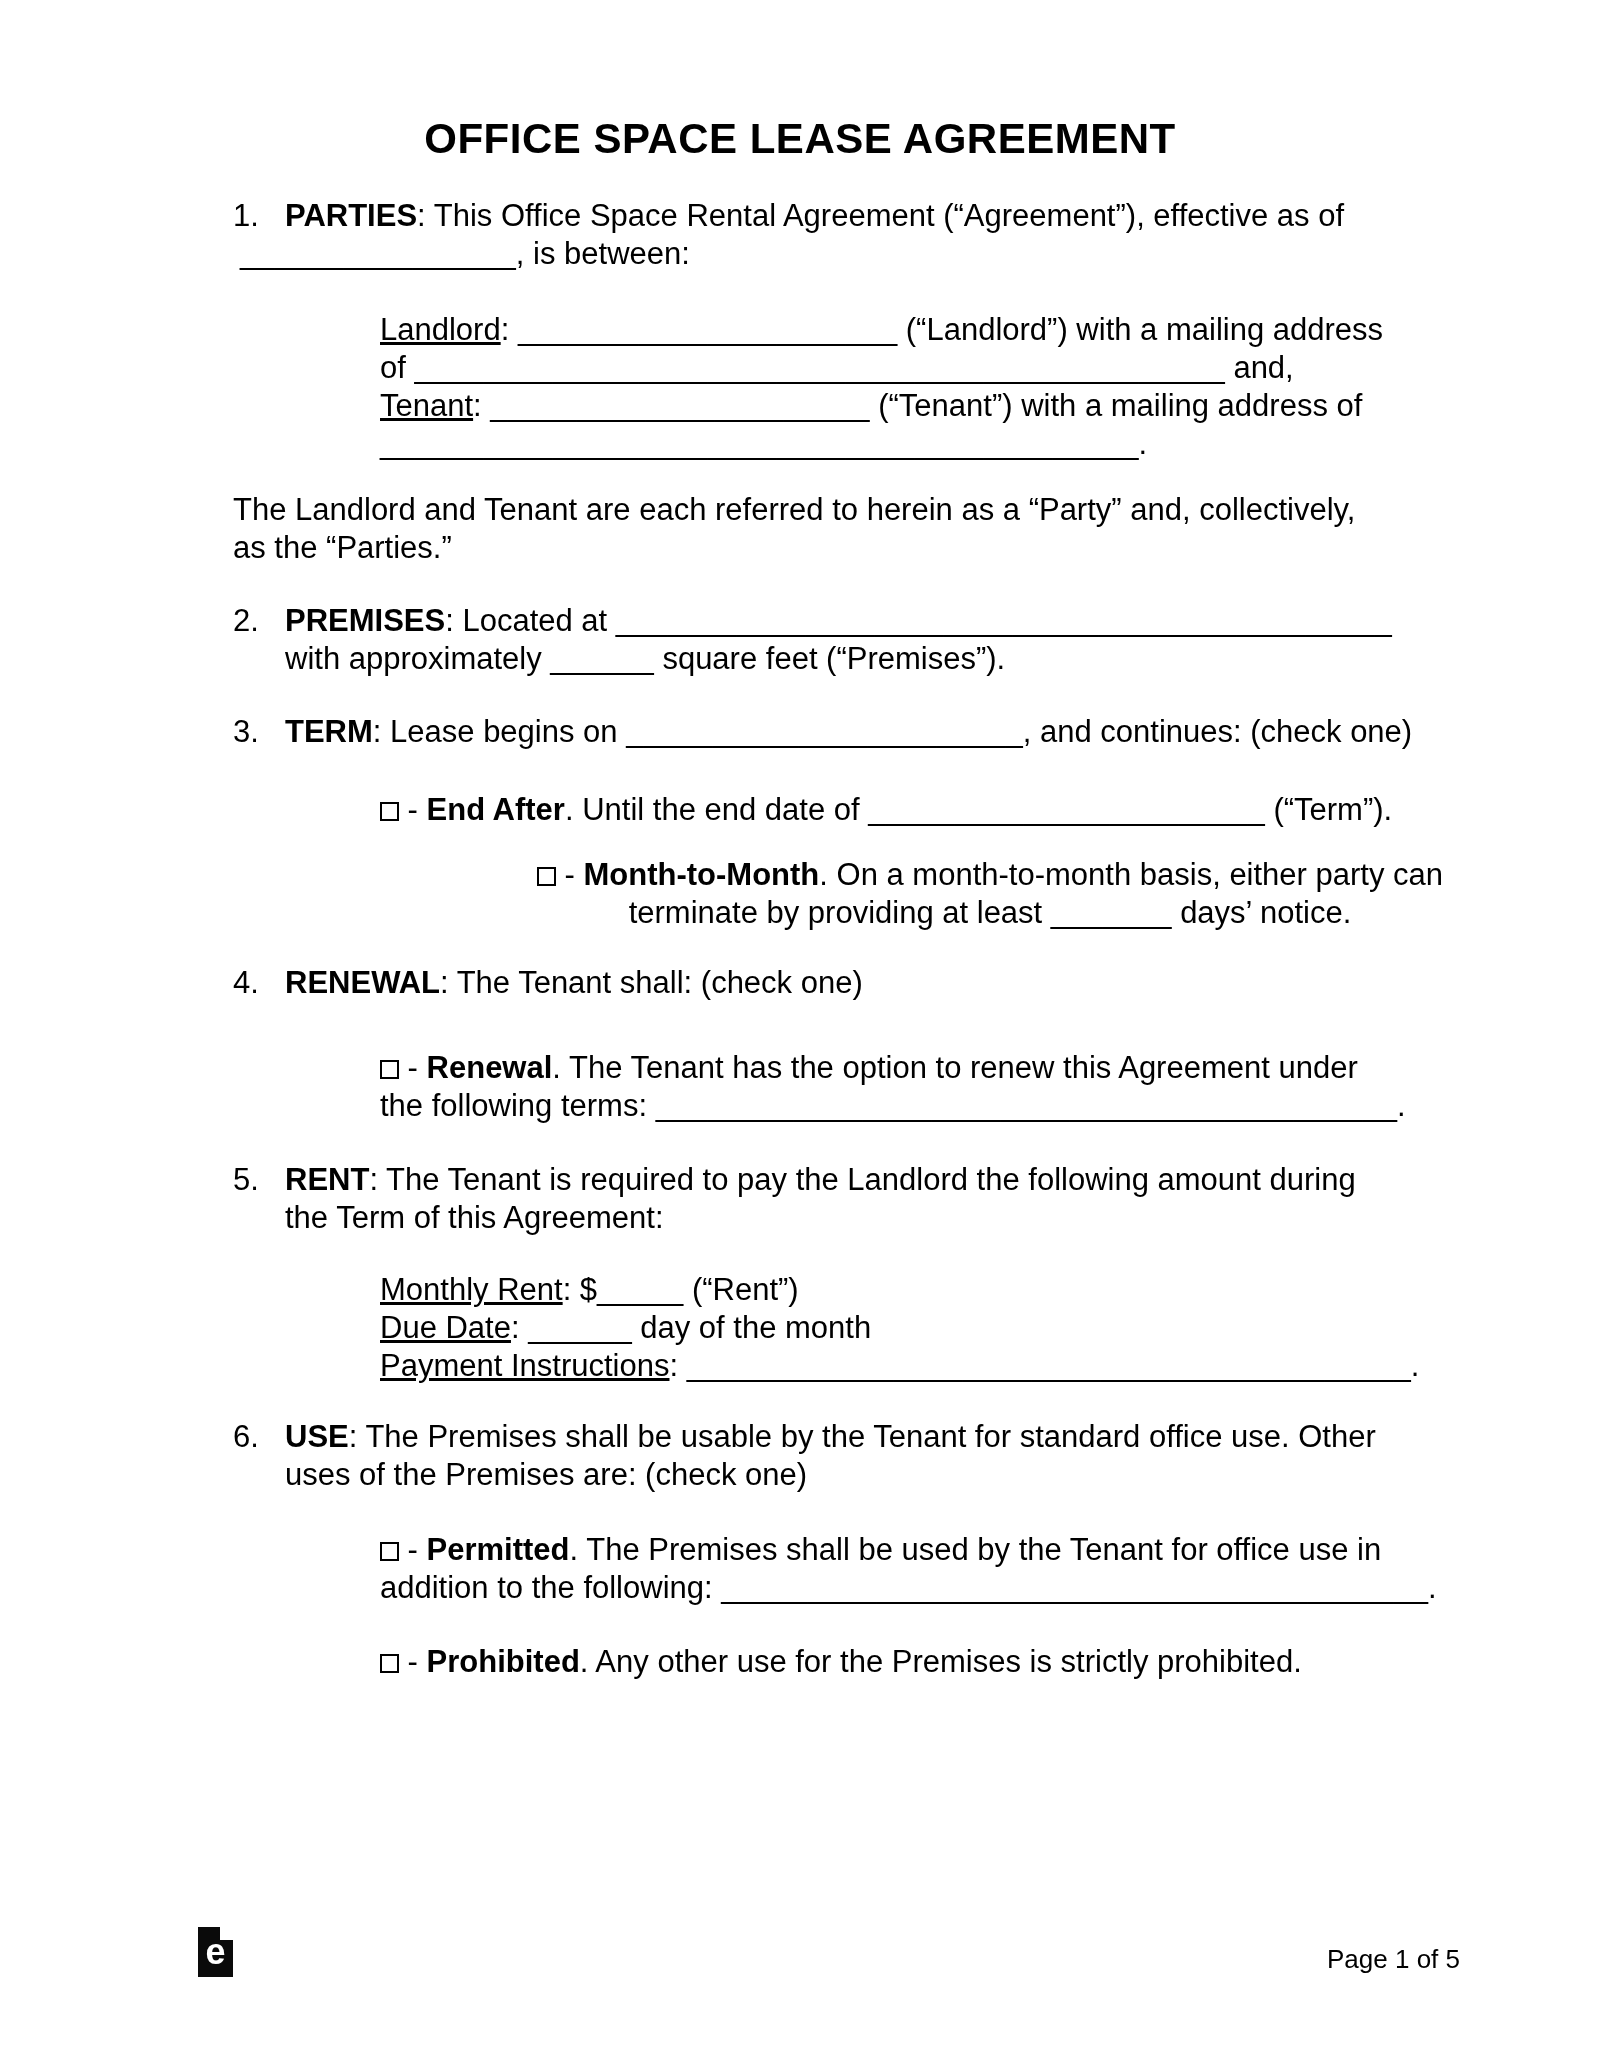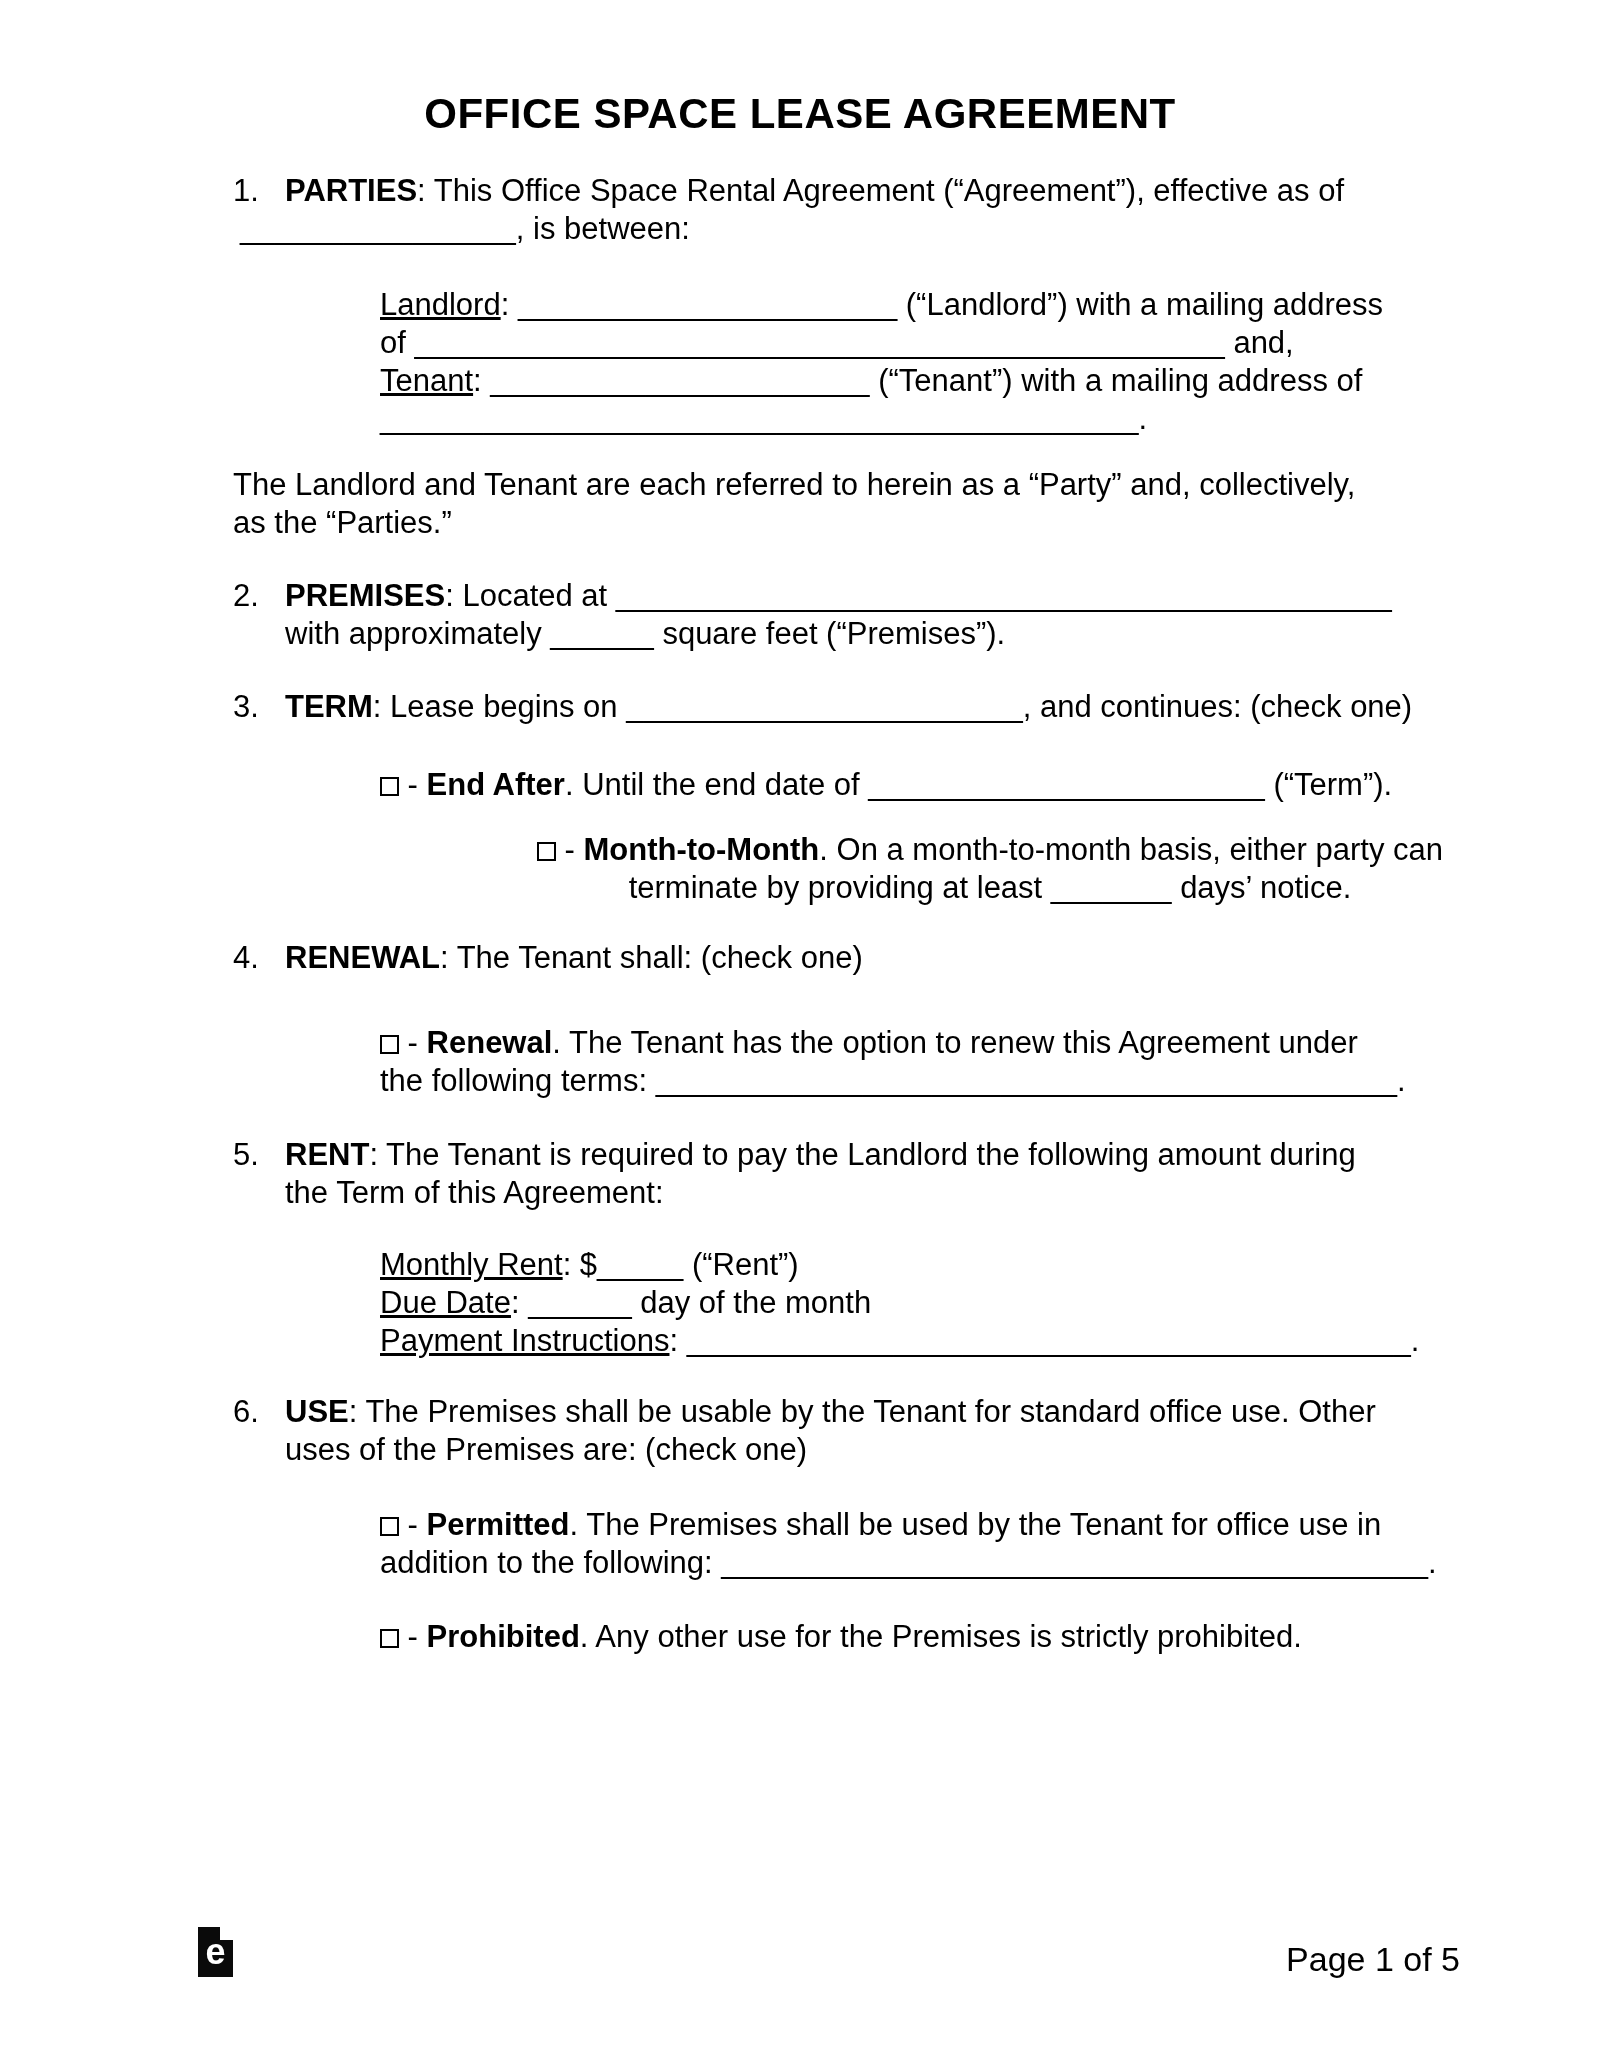--- a/index.html
+++ b/index.html
@@ -3,21 +3,21 @@
 <meta charset="utf-8">
 <style>
   html,body { margin:0; padding:0; background:#ffffff; }
   body {
     width:1600px; height:2070px;
     font-family:"Liberation Sans","DejaVu Sans",sans-serif;
     font-size:31px; color:#000;
   }
   .page { position:relative; width:1600px; height:2070px; overflow:hidden; background:#fff; }
   .doc-title {
-    padding-top:88px; margin:0;
+    padding-top:113px; margin:0;
     text-align:center; font-size:42px; font-weight:700; line-height:52px;
     letter-spacing:0.5px; white-space:nowrap;
   }
   .doc-body { margin-top:32px; }
   .block { line-height:38px; white-space:nowrap; }
   .block.item { position:relative; margin-left:285px; }
   .block.item .num { position:absolute; left:-52px; top:0; }
   .block.indent { margin-left:380px; }
   .block.para { margin-left:233px; }
   .line.outdent { margin-left:-45px; }
@@ -39,21 +39,21 @@
     border-style:solid; border-width:0 0 12px 12px;
     border-color:transparent transparent #0a0a0a transparent;
   }
   .footer-logo .logo-letter {
     position:absolute; left:3px; top:5px; width:29px;
     color:#fff; font-weight:700; font-size:36px; line-height:40px;
     text-align:center;
   }
   .page-number {
     position:absolute; right:140px; top:1944px;
-    font-size:34px; line-height:30px; white-space:nowrap;
+    font-size:26px; line-height:30px; white-space:nowrap;
   }
 </style>
 </head>
 <body>
 
 <div class="page">
 
   <h1 class="doc-title">OFFICE SPACE LEASE AGREEMENT</h1>
 
   <div class="doc-body" id="doc-body">

